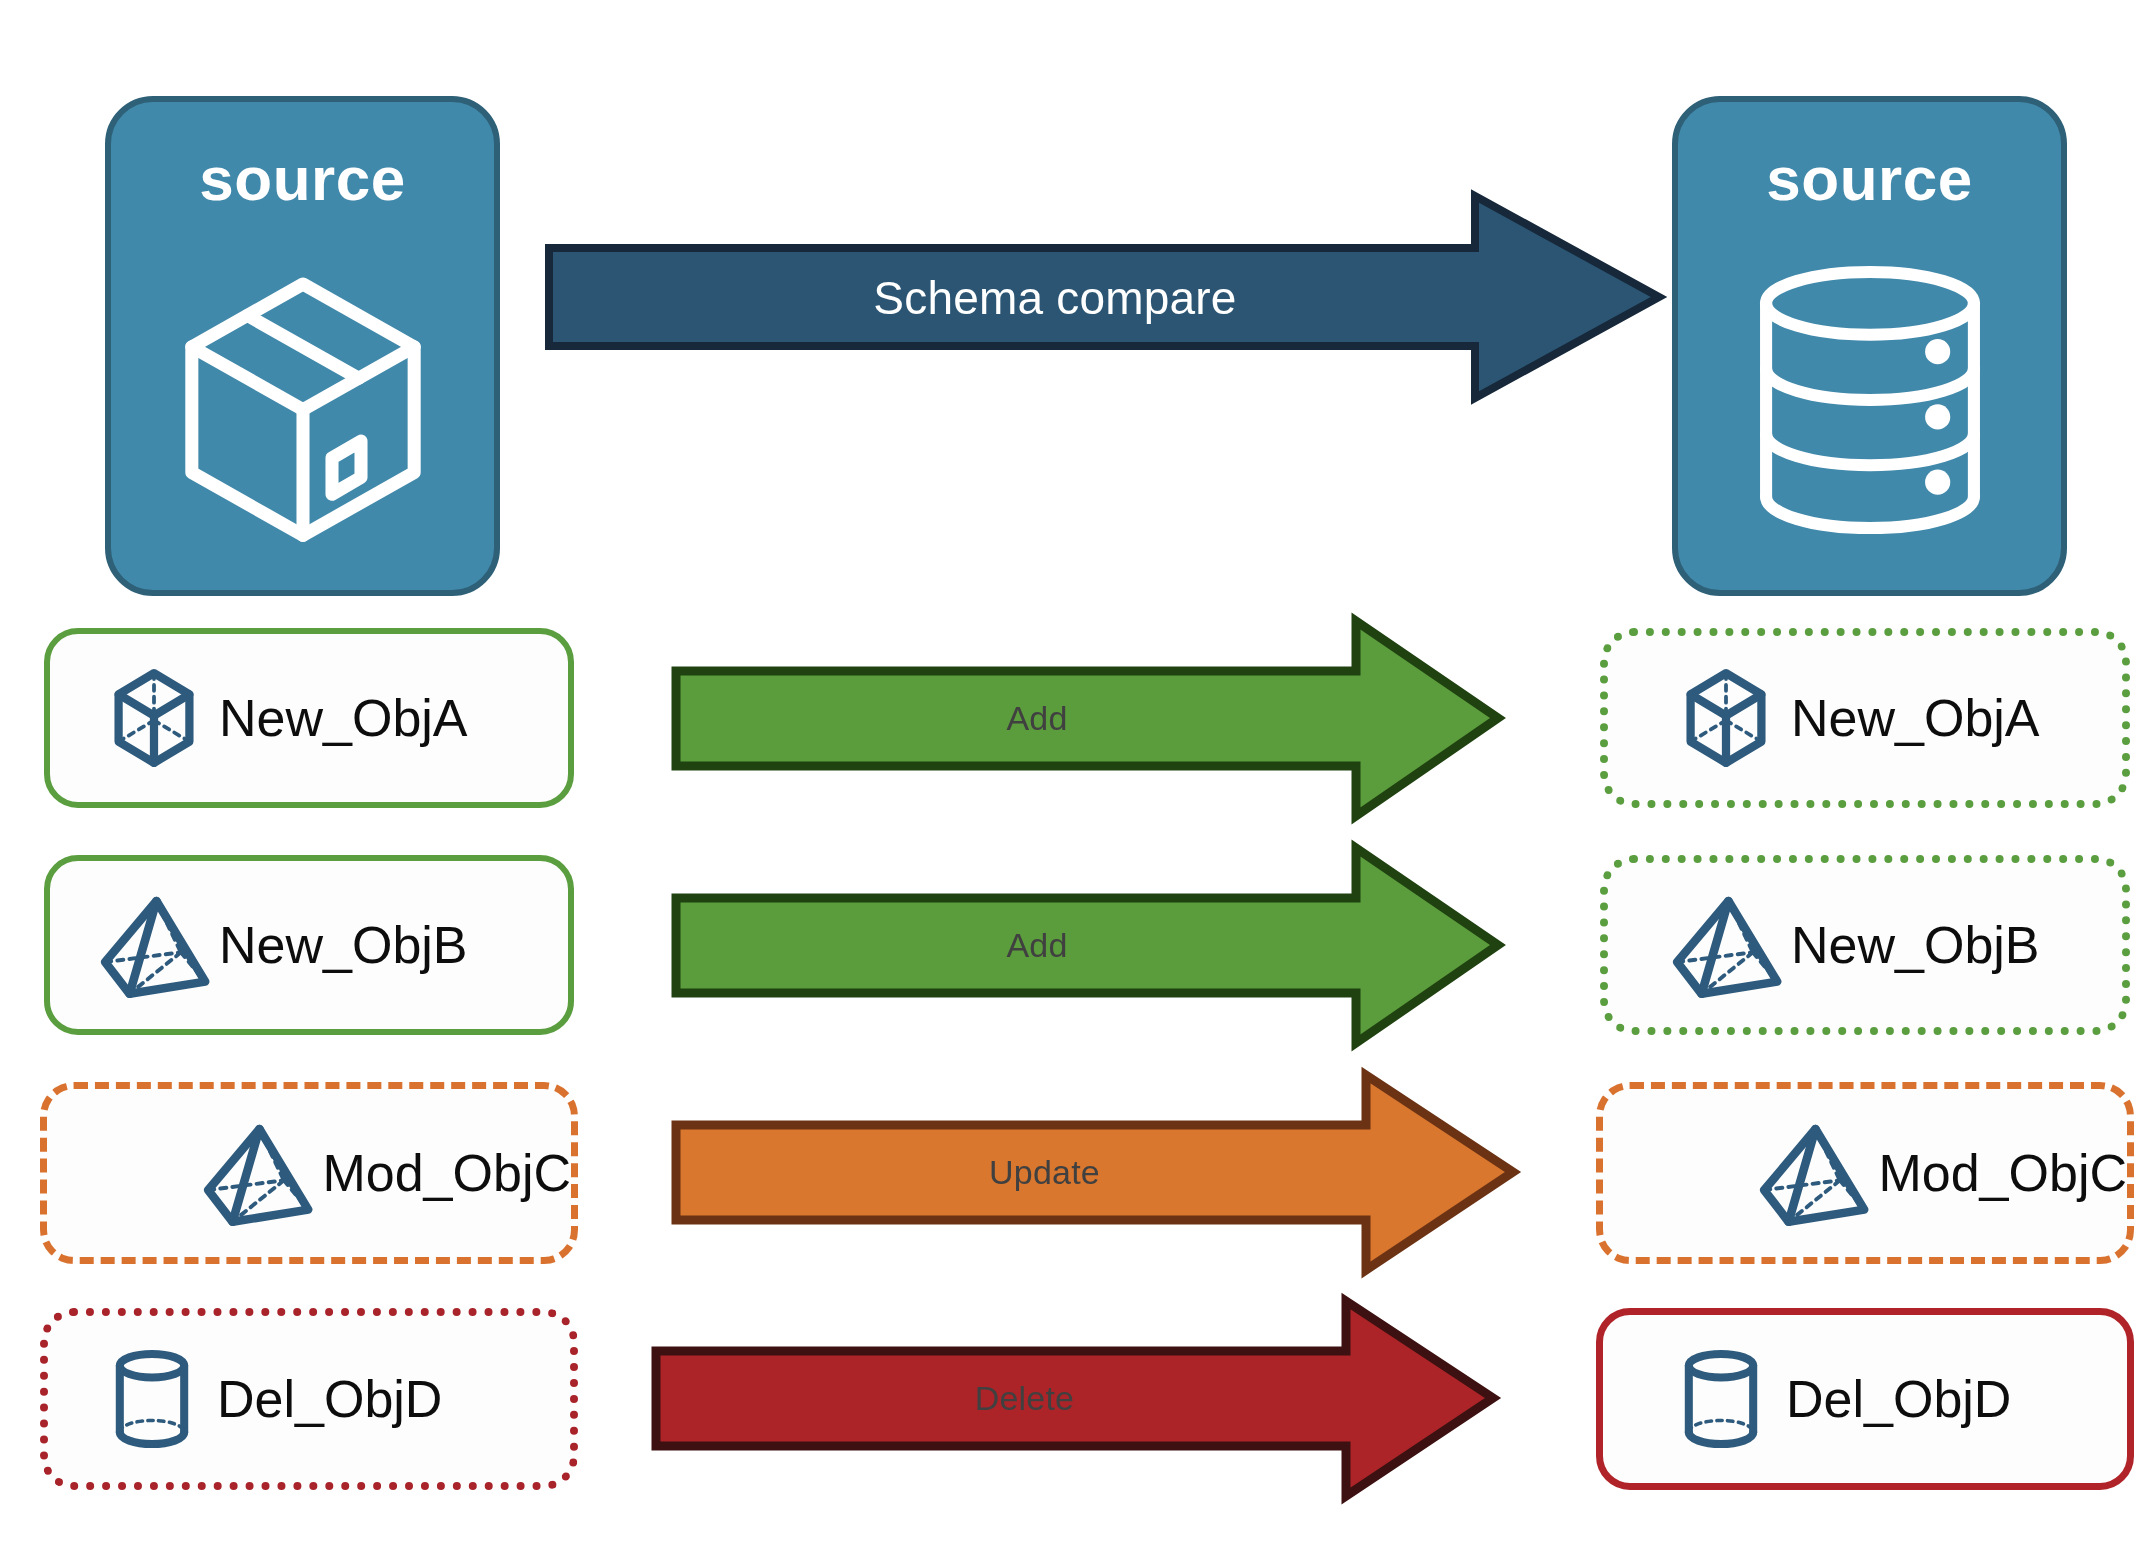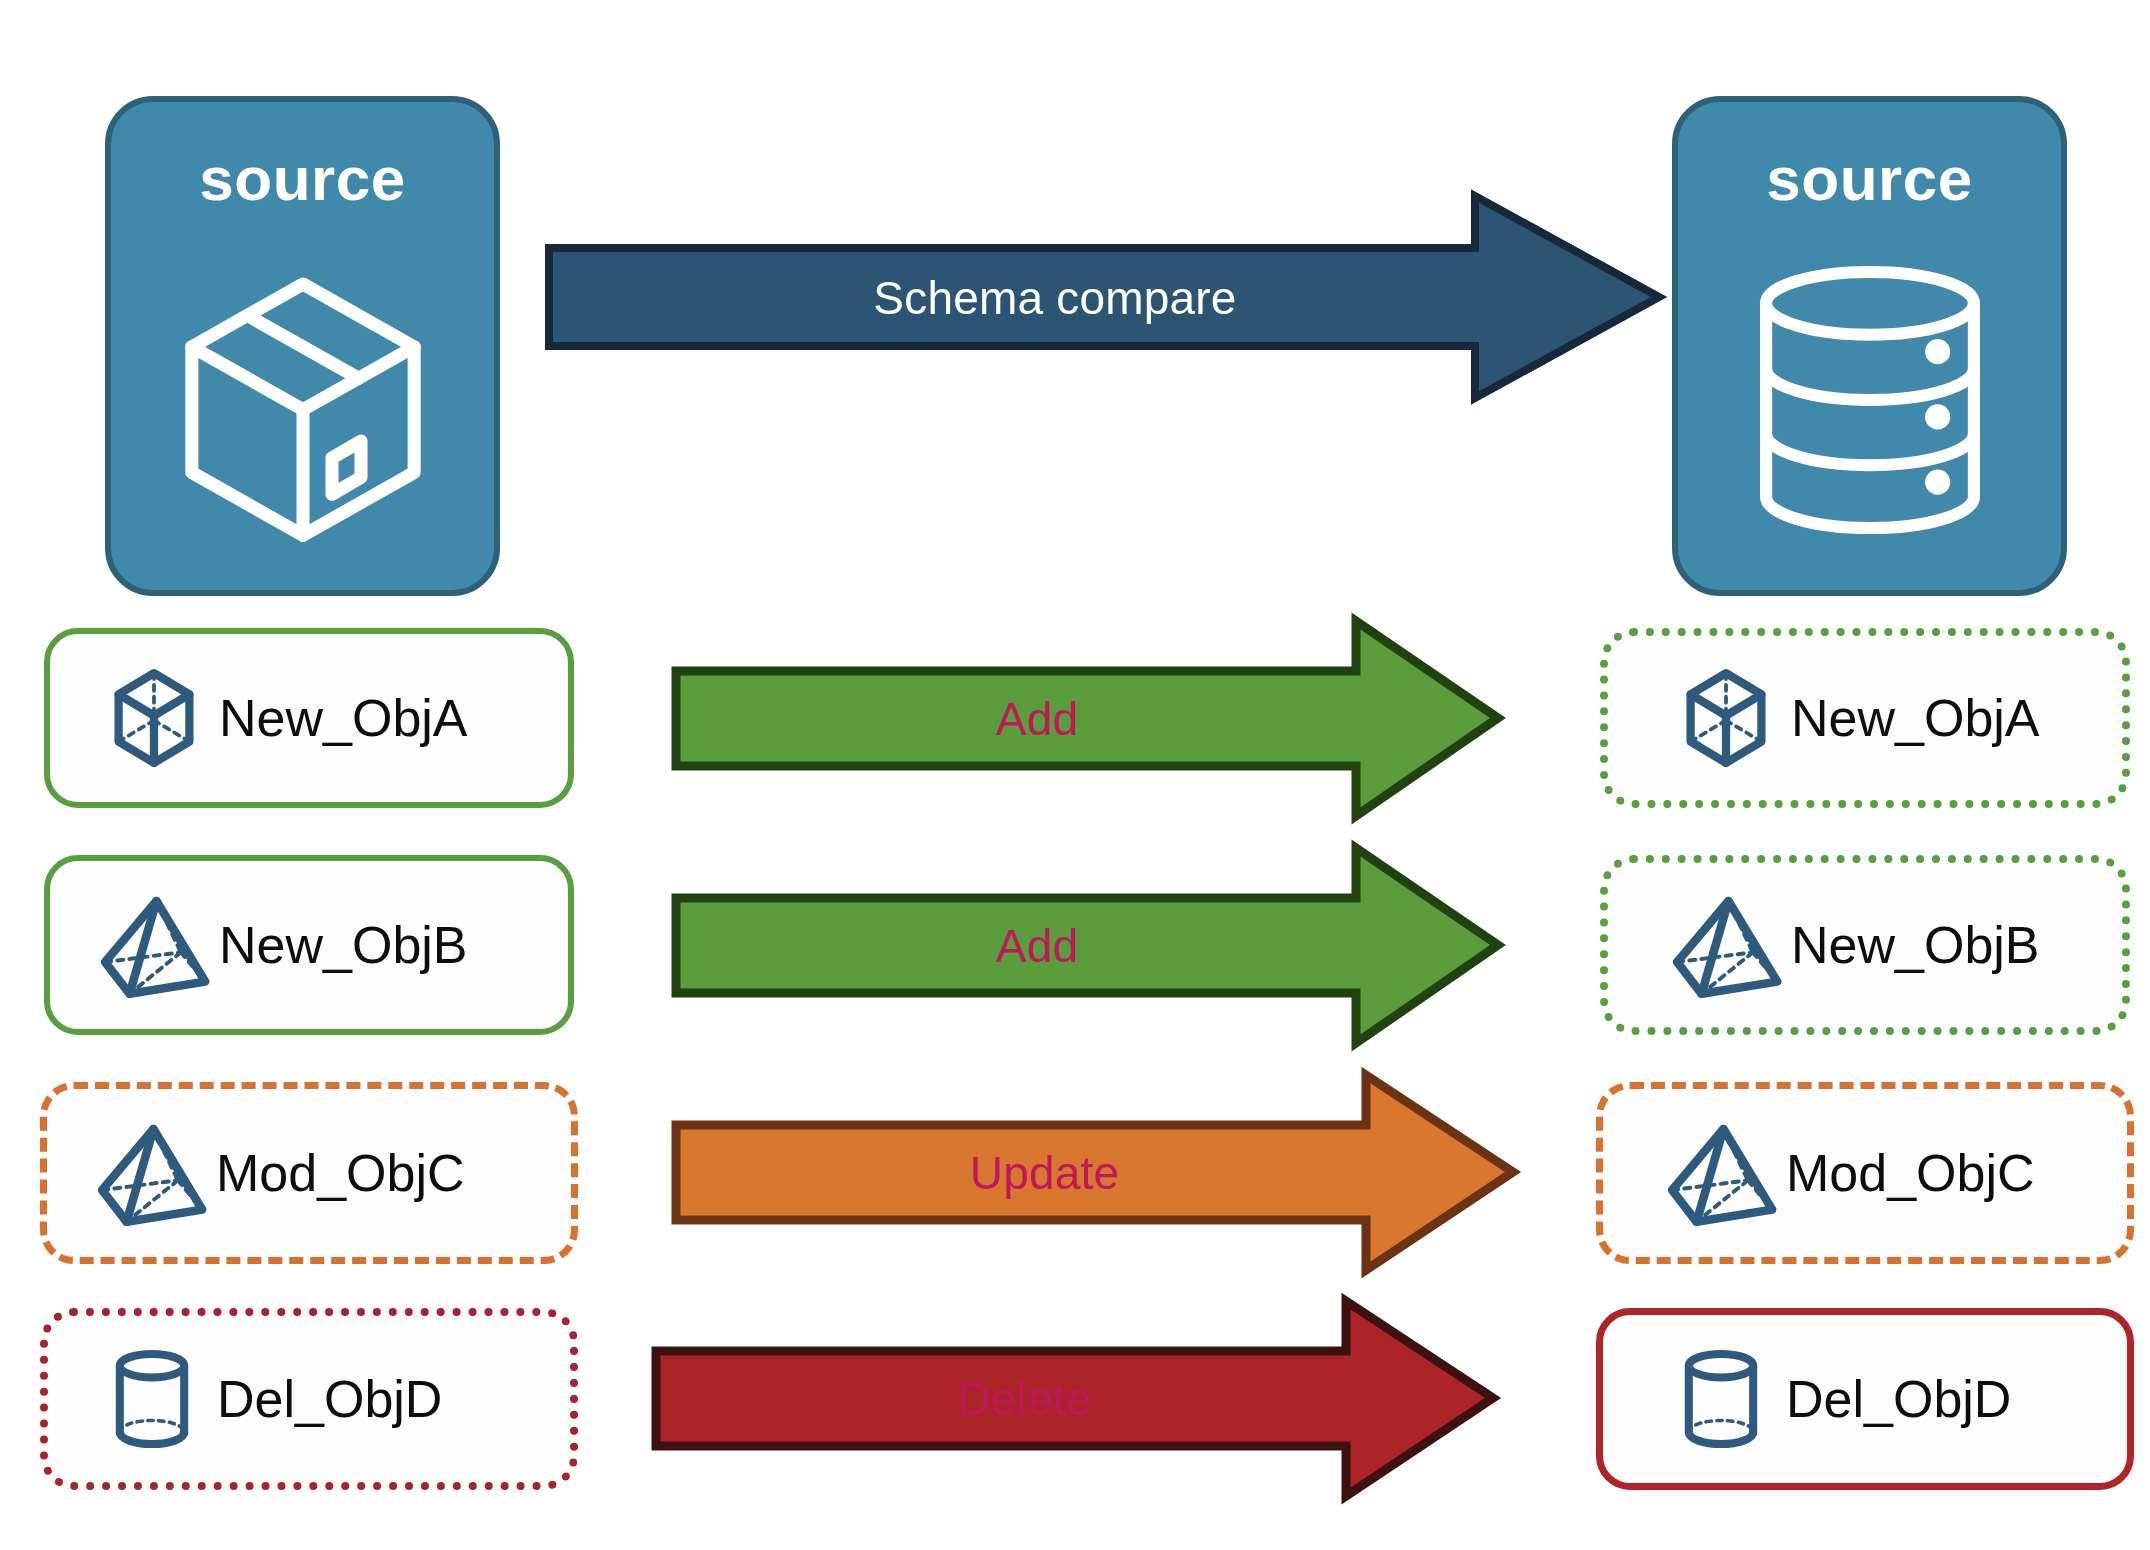--- a/index.html
+++ b/index.html
@@ -45,30 +45,30 @@
   }
   .chip .chip-label{
     font-size:52px;color:#0d0d0d;white-space:nowrap;
     margin-left:5px;user-select:none;
   }
   .chip.right .chip-icon{margin-left:58px;}
 
   
   .bd-green-solid{border:6px solid #5a9e3f;}
   .bd-green-dotted{border:8px dotted #5a9e3f;}
-  .bd-orange-dashed{border:7px dashed #d9722f;}
+  .bd-orange-dashed{border:7px dashed #d9722f;justify-content:flex-end;}
   .bd-red-dotted{border:8px dotted #a9232a;}
   .bd-red-solid{border:7px solid #b02329;}
 
   
   .act-arrow{position:absolute;}
   .act-arrow .label{
     position:absolute;left:0;top:0;width:100%;height:100%;
     display:flex;align-items:center;justify-content:center;
-    color:#be185d;font-size:46px;letter-spacing:0.2px;
+    color:#404040;font-size:34px;letter-spacing:0.2px;
     pointer-events:none;user-select:none;
   }
   .act-arrow .label span{transform:translateX(-50px);}
   svg{display:block;overflow:visible;}
 </style>
 </head>
 <body>
 
 <div class="stage">
 

